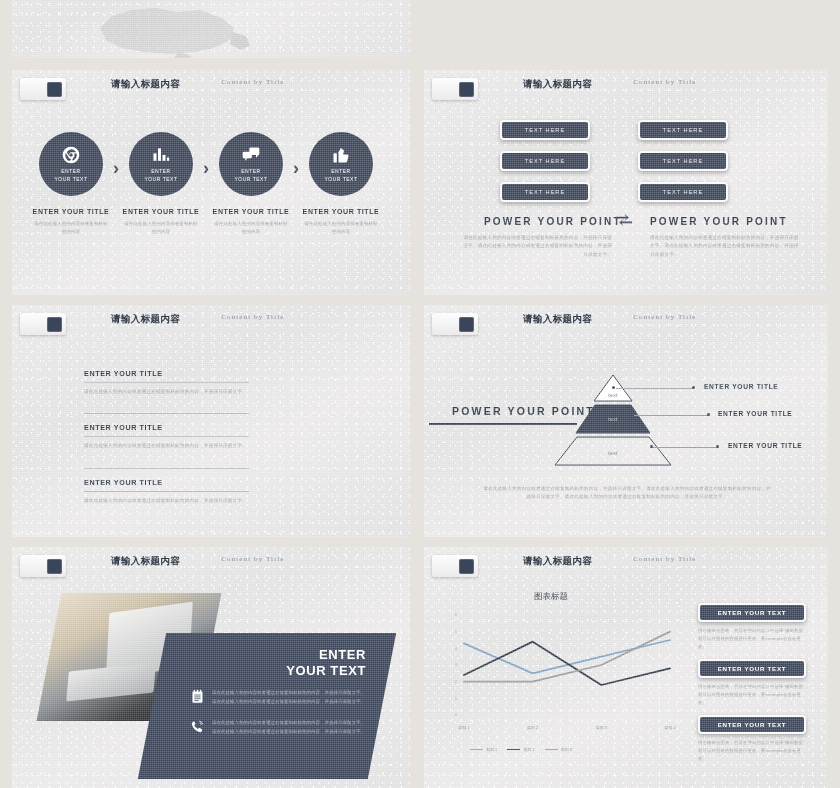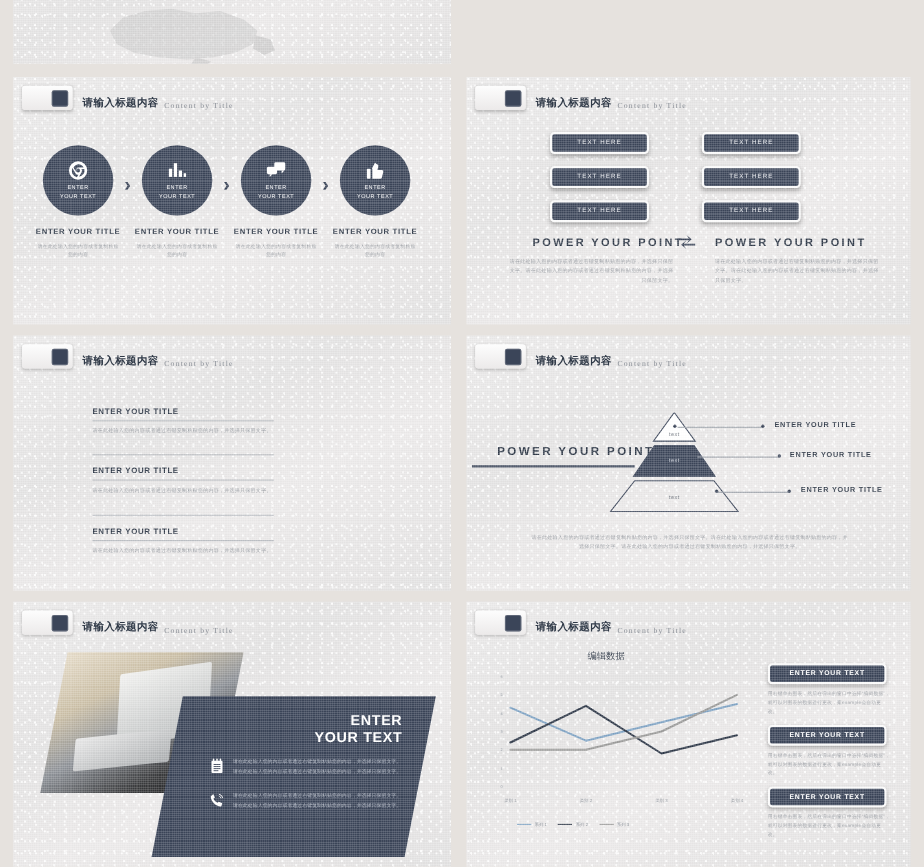--- a/index.html
+++ b/index.html
@@ -25,21 +25,21 @@
   }
   .slide::after{
     content:"";position:absolute;inset:0;pointer-events:none;
     background:
       repeating-linear-gradient(0deg, rgba(255,255,255,.25) 0 1px, rgba(0,0,0,.012) 1px 2px),
       repeating-linear-gradient(90deg, rgba(255,255,255,.18) 0 1px, rgba(0,0,0,.01) 1px 2px);
     opacity:.55;
   }
 
   
-  .hdr{ position:absolute; left:8px; top:8px; display:flex; align-items:flex-end; z-index:5;}
+  .hdr{ position:absolute; left:8px; top:8px; display:flex; align-items:flex-start; z-index:5;gap:36px;}
   .hdr-tab{
     width:46px;height:22px;border-radius:3px;
     background:linear-gradient(180deg,#fdfdfd,#eceaea);
     box-shadow:0 1px 3px rgba(0,0,0,.22);
     display:flex;align-items:center;justify-content:flex-end;
     padding-right:4px;
   }
   .hdr-sq{width:15px;height:15px;background:#3b4559;border-radius:2px;box-shadow:inset 0 0 0 1px rgba(255,255,255,.18);}
   .hdr-cn{ margin-left:9px; font-size:9.5px; color:#2f3947; font-weight:bold; letter-spacing:.4px;}
   .hdr-en{ margin-left:5px; font-size:7px; color:#8a8f97; letter-spacing:1.1px; font-family:"Liberation Serif", serif;}
@@ -412,21 +412,21 @@
 
   <div class="slide" id="s7">
     <div class="hdr">
       <div class="hdr-tab">
           <div class="hdr-sq"></div>
         </div>
       <div class="hdr-cn">请输入标题内容</div>
       <div class="hdr-en">Content by Title</div>
     </div>
 
-    <div class="ch-title">编辑数据</div>
+    <div class="ch-title">图表标题</div>
 
     <div class="chart">
       <svg id="chart-svg" viewBox="0 0 240 130" preserveAspectRatio="none">
           <text class="ytick" x="18" y="107.4" text-anchor="middle">0</text>
           <text class="ytick" x="18" y="90.73333333333335" text-anchor="middle">1</text>
           <text class="ytick" x="18" y="74.06666666666668" text-anchor="middle">2</text>
           <text class="ytick" x="18" y="57.4" text-anchor="middle">3</text>
           <text class="ytick" x="18" y="40.73333333333334" text-anchor="middle">4</text>
           <text class="ytick" x="18" y="24.066666666666656" text-anchor="middle">5</text>
           <text class="ytick" x="18" y="7.4" text-anchor="middle">6</text>

